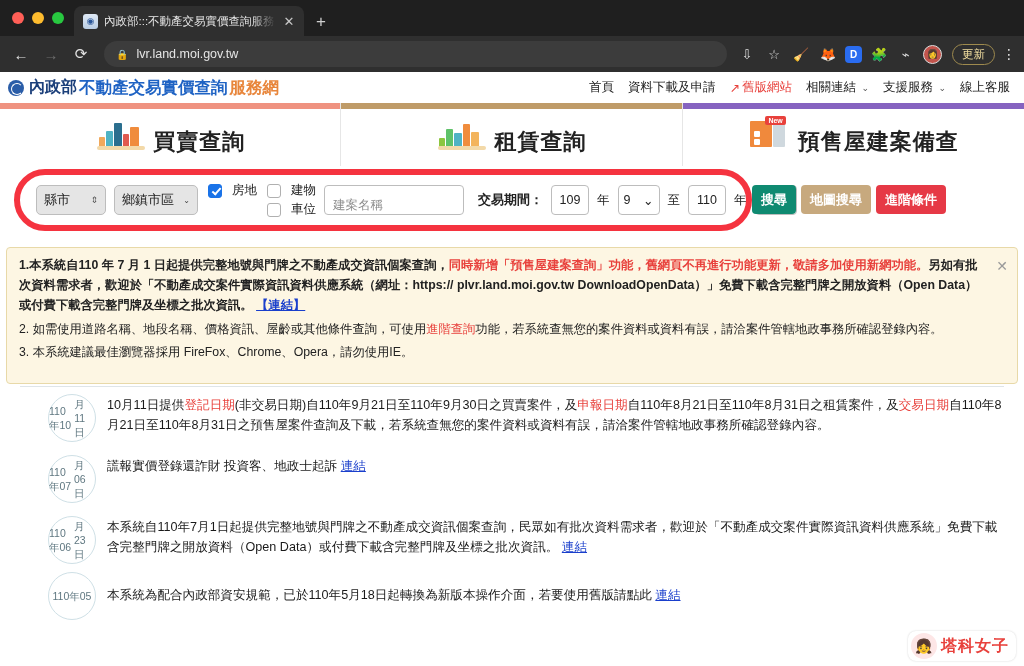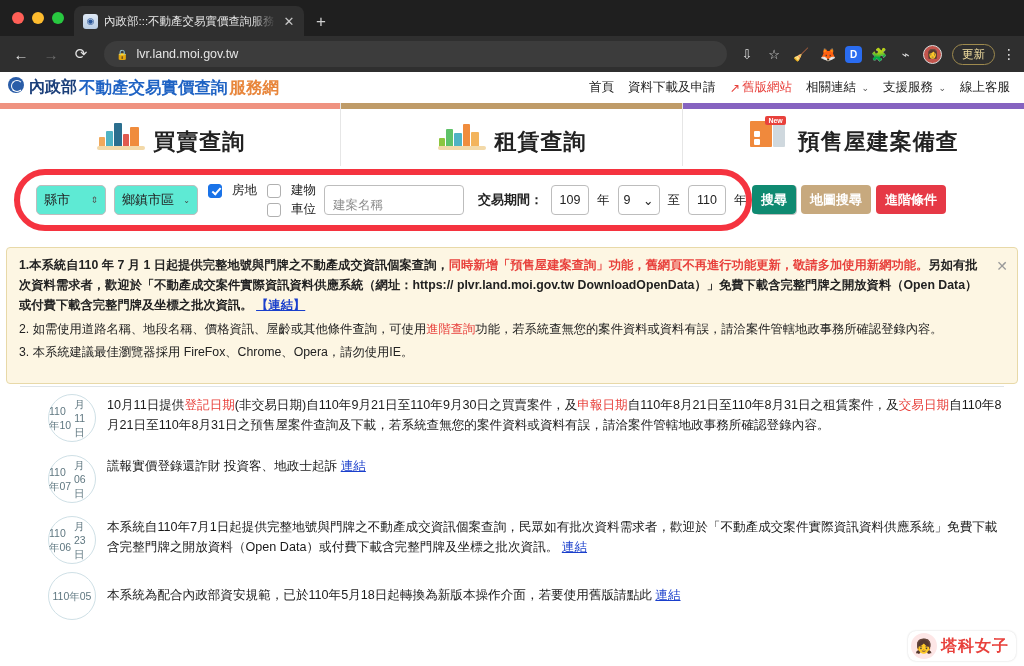--- a/index.html
+++ b/index.html
@@ -77,21 +77,21 @@
   }
   .kebab { color: #e0e0e0; font-size: 14px; width: 14px; text-align: center; }
 
   
   .page { width: 1024px; height: 594px; background: #fff; position: relative; overflow: hidden; }
 
   .sitehead {
     height: 31px; display: flex; align-items: center; padding: 0 14px 0 8px;
     justify-content: space-between; background: #fff;
   }
-  .brand { display: flex; align-items: flex-start; gap: 2px; white-space: nowrap; }
+  .brand { display: flex; align-items: center; gap: 2px; white-space: nowrap; }
   .brand .globe {
     width: 16px; height: 16px; border-radius: 50%; background: #2a5da8;
     margin-right: 3px; position: relative; flex: 0 0 16px;
   }
   .brand .globe::after {
     content:""; position:absolute; left:3px; top:3px; width:10px; height:10px;
     border: 1.5px solid #fff; border-radius: 50%; border-right-color: transparent;
   }
   .b1 { color: #1b3f7a; font-size: 16px; font-weight: bold; }
   .b2 { color: #1f63c4; font-size: 16.5px; font-weight: bold; }
@@ -129,21 +129,21 @@
   .formzone { position: relative; height: 75px; background: #fff; }
   .redbox {
     position: absolute; left: 14px; top: 3px; width: 738px; height: 62px;
     border: 6px solid #f5333f; border-radius: 34px;
   }
   .formrow {
     position: absolute; left: 36px; top: 14px; display: flex; align-items: center;
     gap: 8px; height: 40px;
   }
   .sel {
-    height: 30px; border: 1px solid #bdbdbd; border-radius: 5px; background: #5eead4;
+    height: 30px; border: 1px solid #bdbdbd; border-radius: 5px; background: #e5e5e5;
     display: flex; align-items: center; justify-content: space-between;
     padding: 0 7px; font-size: 13px; color: #222; gap: 8px;
   }
   .sel.city { width: 70px; }
   .sel.dist { width: 84px; }
   .sel .updown { font-size: 9px; color: #555; line-height: 1; }
   .sel .dn { font-size: 8px; color: #444; }
   .checks { display: flex; flex-direction: column; gap: 2px; margin-left: 2px; }
   .checkrow { display: flex; align-items: center; gap: 10px; }
   .cb { width: 14px; height: 14px; border: 1px solid #b0b0b0; border-radius: 3px; background:#fff;

